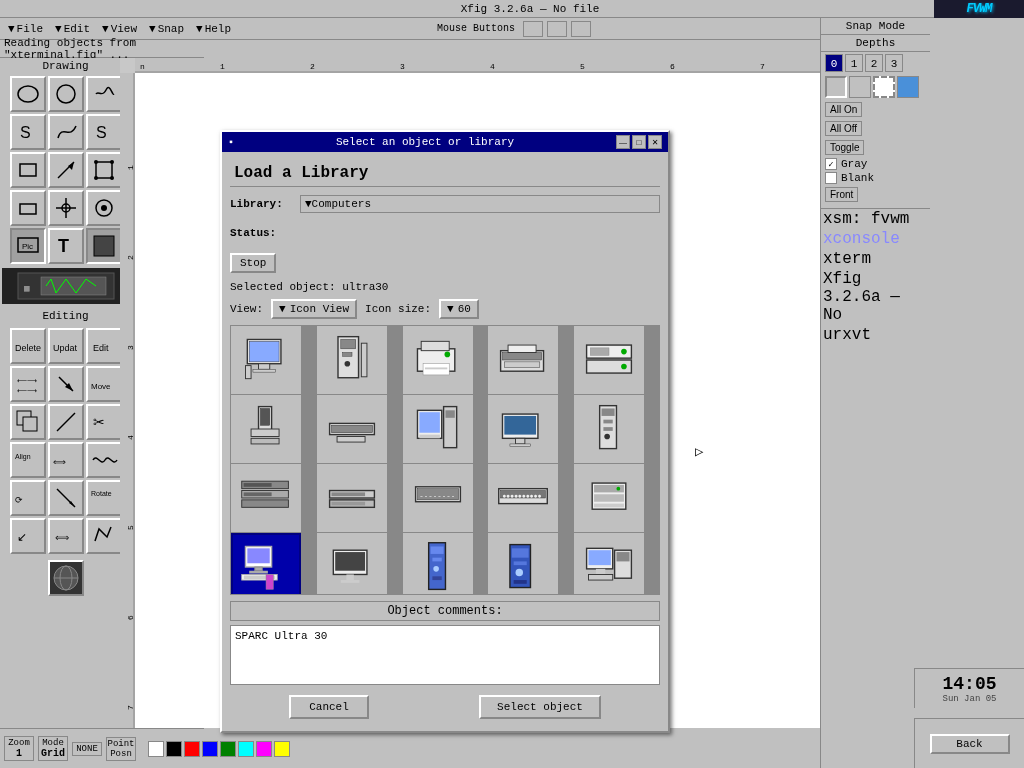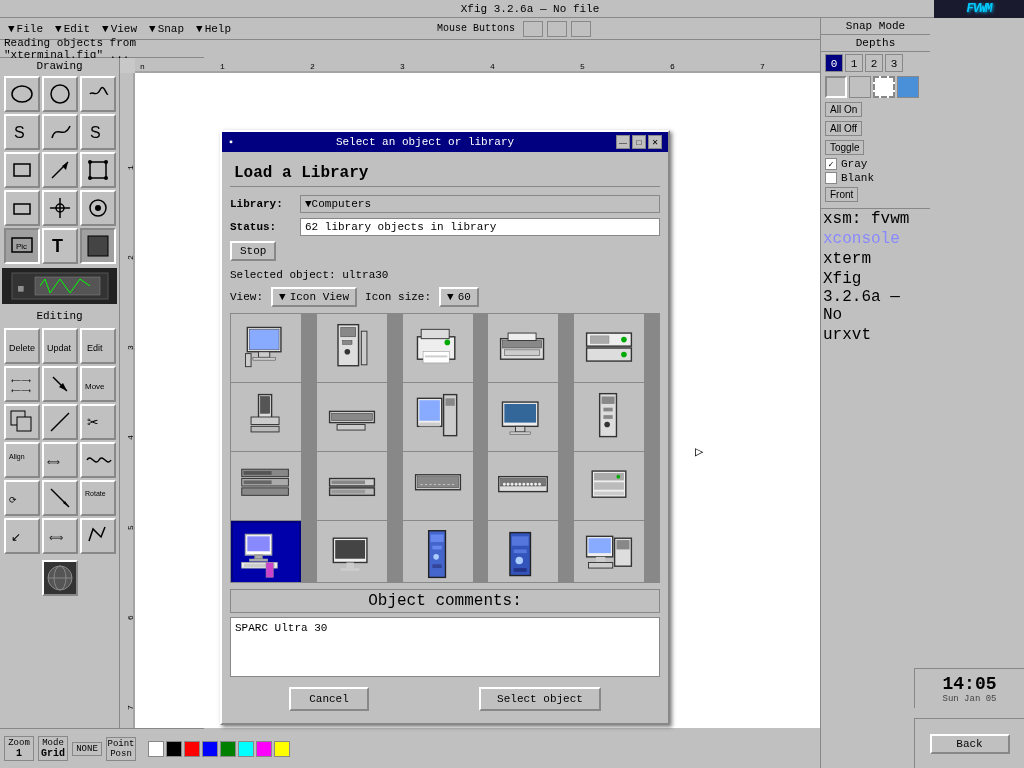--- a/index.html
+++ b/index.html
@@ -93,21 +93,21 @@
       font-size: 11px;
       padding: 2px 4px;
       display: flex;
       align-items: center;
     }
 
     
     #left-toolbar {
       position: absolute;
       top: 58px; left: 0;
-      width: 120px;
+      width: 132px;
       bottom: 40px;
       background: #c0c0c0;
       border-right: 1px solid #888;
     }
 
     .toolbar-label {
       text-align: center;
       font-size: 11px;
       padding: 2px;
       color: #000;
@@ -269,21 +269,21 @@
       font-size: 16px;
       font-weight: bold;
       padding: 4px;
       border-bottom: 1px solid #888;
       margin-bottom: 8px;
     }
 
     .dialog-row {
       display: flex;
       align-items: center;
-      margin-bottom: 5px;
+      margin-bottom: 14px;
     }
 
     .dialog-label {
       width: 70px;
       font-weight: bold;
       font-size: 11px;
     }
 
     .dialog-input {
       flex: 1;
@@ -367,21 +367,21 @@
 
     .icon-cell svg {
       width: 56px;
       height: 56px;
     }
 
     .comments-section {
       margin-bottom: 6px;
     }
     .comments-title {
-      font-size: 16px;
+      font-size: 12px;
       padding: 2px 17px;
       background: #c0c0c0;
       border: 1px solid #888;
       text-align: center;
       margin-bottom: 4px;
     }
     .comments-text {
       background: white;
       border: 1px solid #888;
       padding: 4px;
@@ -867,21 +867,20 @@
     <div class="dialog-row">
       <span class="dialog-label">Library:</span>
       <div class="dialog-dropdown">
         <span>▼</span>
         <span style="flex:1;text-align:left;font-size:11px;">Computers</span>
       </div>
     </div>
 
     <div class="dialog-row">
       <span class="dialog-label">Status:</span>
-      <div class="dialog-input">62 library objects in library</div>
     </div>
 
     <div style="margin-bottom:6px;">
       <button class="stop-btn">Stop</button>
     </div>
 
     <div class="selected-label">
       <span>Selected object:</span>
       <span>ultra30</span>
     </div>

